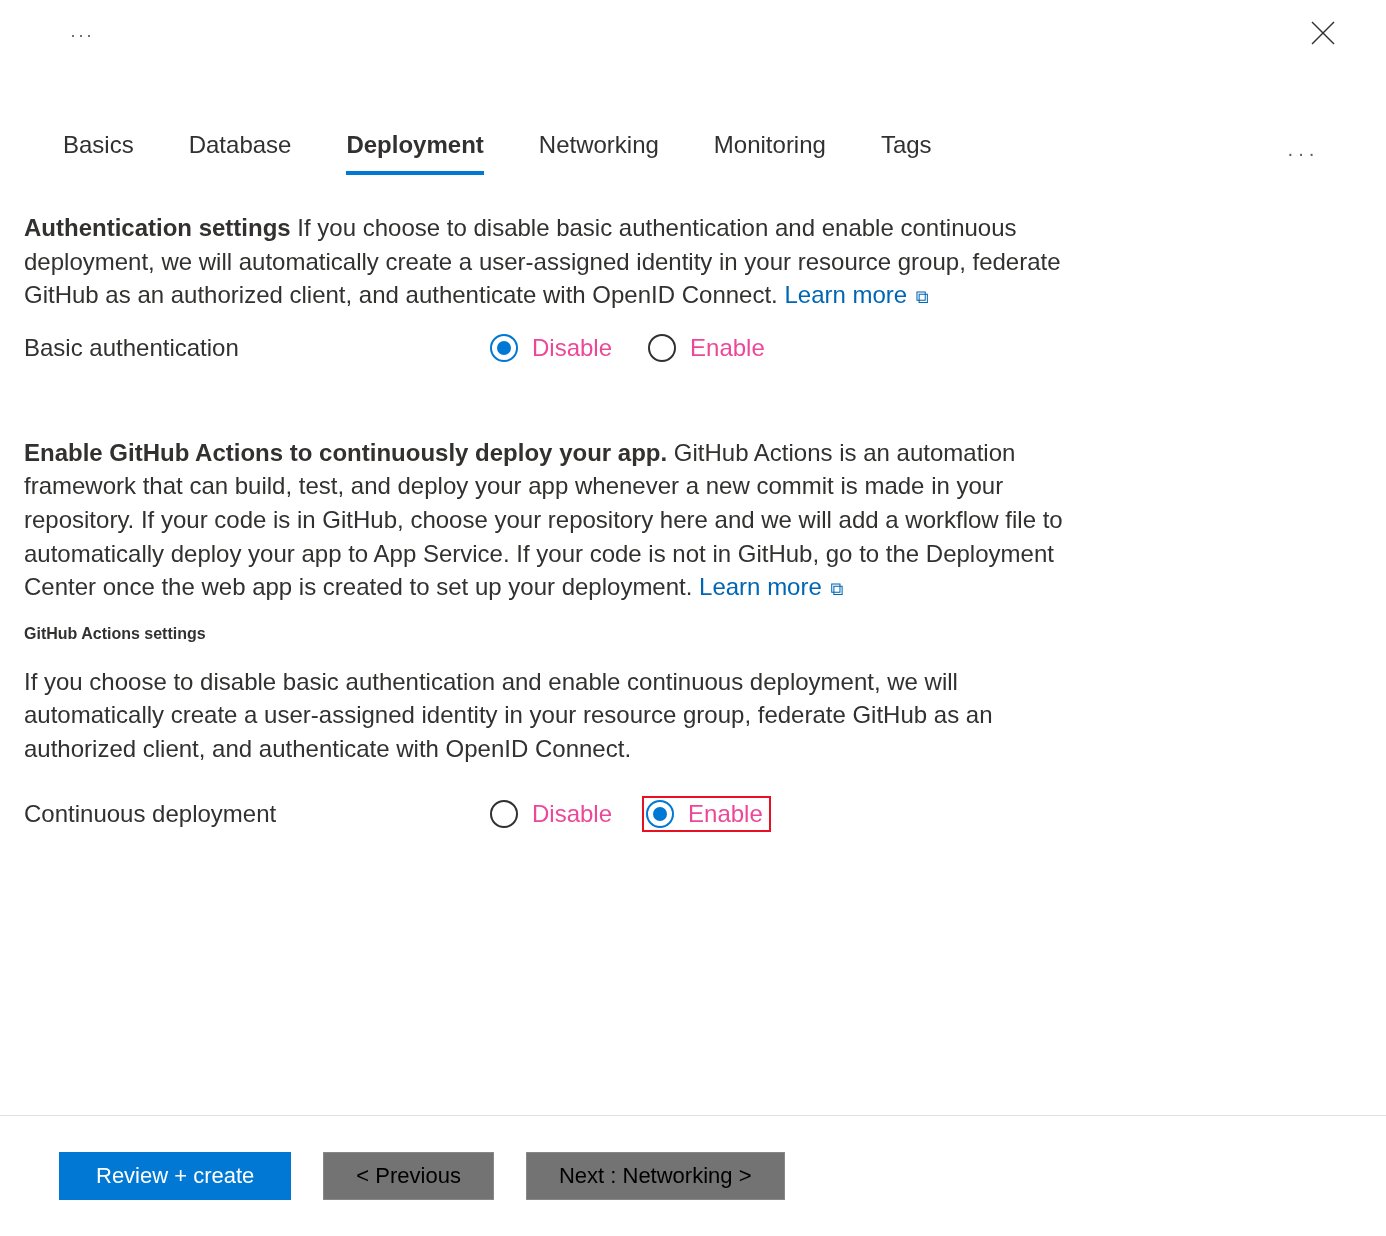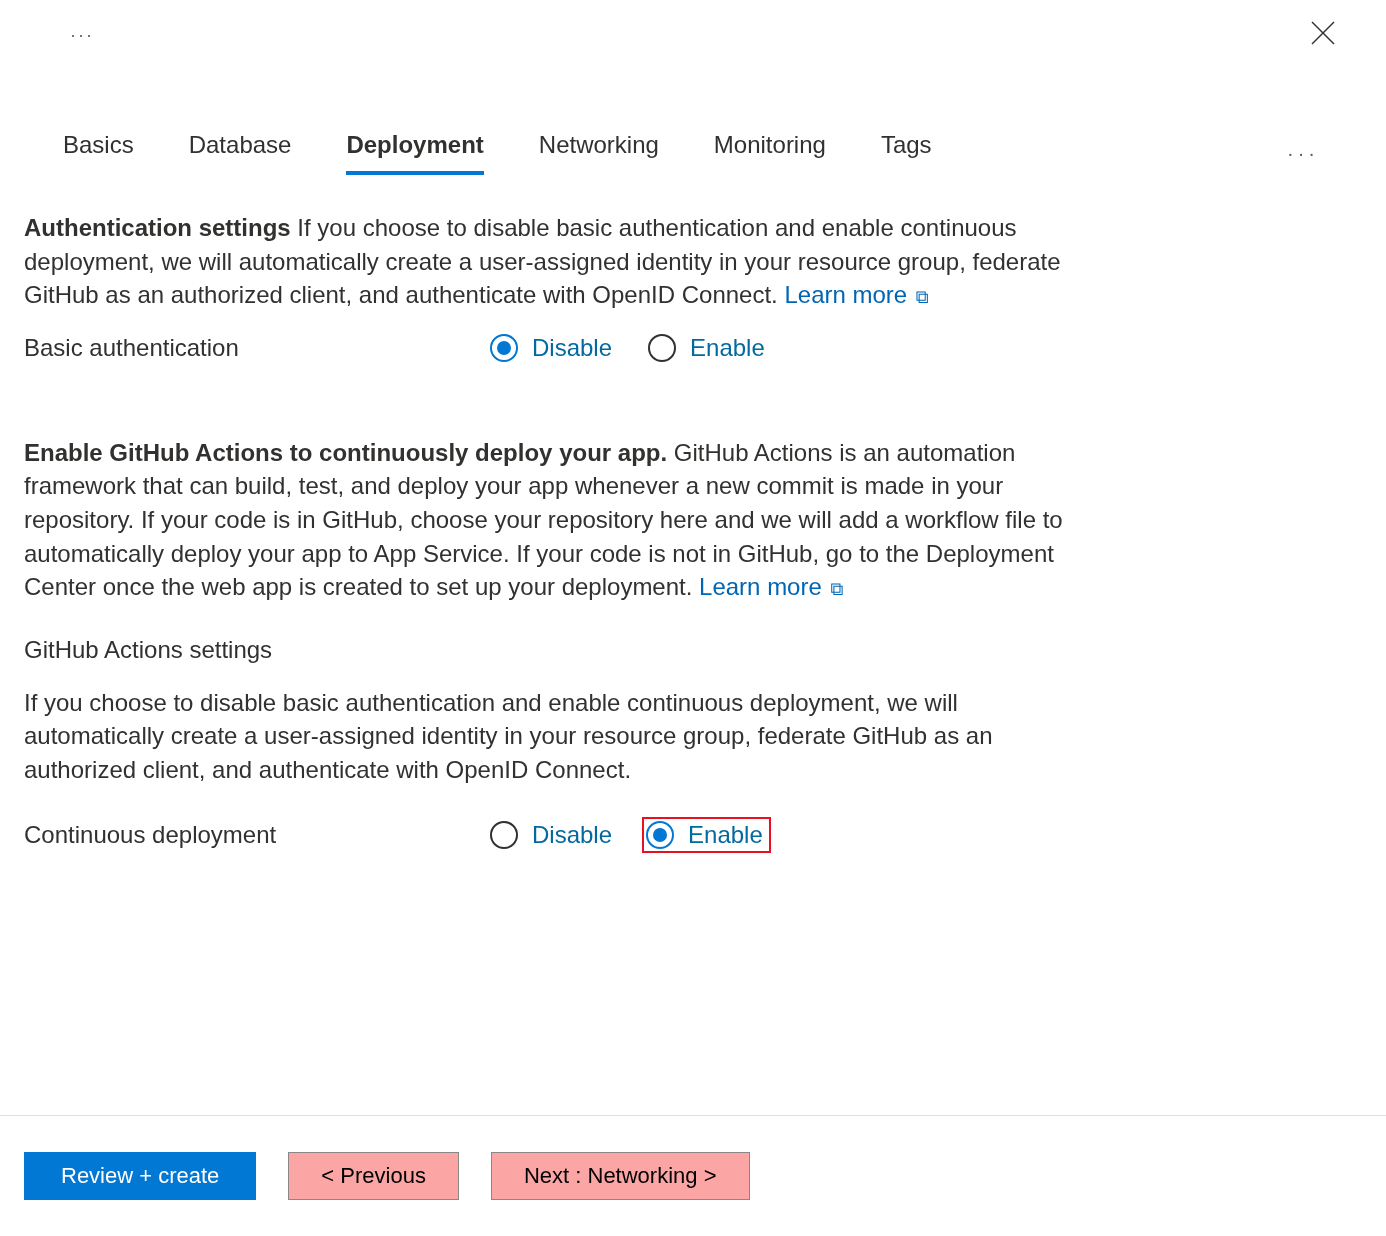--- a/index.html
+++ b/index.html
@@ -132,50 +132,50 @@
     }
     .radio-circle.selected::after {
       content: "";
       width: 14px;
       height: 14px;
       background: #0078d4;
       border-radius: 50%;
     }
     .radio-label {
       font-size: 24px;
-      color: #0369a1;
+      color: #ec4899;
     }
     .highlight-box {
       border: 2px solid #e81123;
       padding: 2px 6px 2px 2px;
     }
     .section-heading {
-      font-size: 24px;
-      font-weight: 400;
-      margin-top: 32px;
+      font-size: 16px;
+      font-weight: 700;
+      margin-top: 21px;
       margin-bottom: 22px;
     }
     .spacer {
       height: 70px;
     }
     .footer {
       position: absolute;
       bottom: 0;
       left: 0;
       right: 0;
       border-top: 1px solid #e1dfdd;
-      padding: 36px 24px;
+      padding: 36px 59px;
       display: flex;
       gap: 32px;
     }
     .btn {
       font-size: 22px;
       padding: 10px 32px;
       border: 1px solid #8a8886;
-      background: #fca5a5;
+      background: #737373;
       cursor: pointer;
       font-family: inherit;
     }
     .btn-primary {
       background: #0078d4;
       color: #fff;
       border-color: #0078d4;
       padding: 10px 36px;
     }
   </style>

